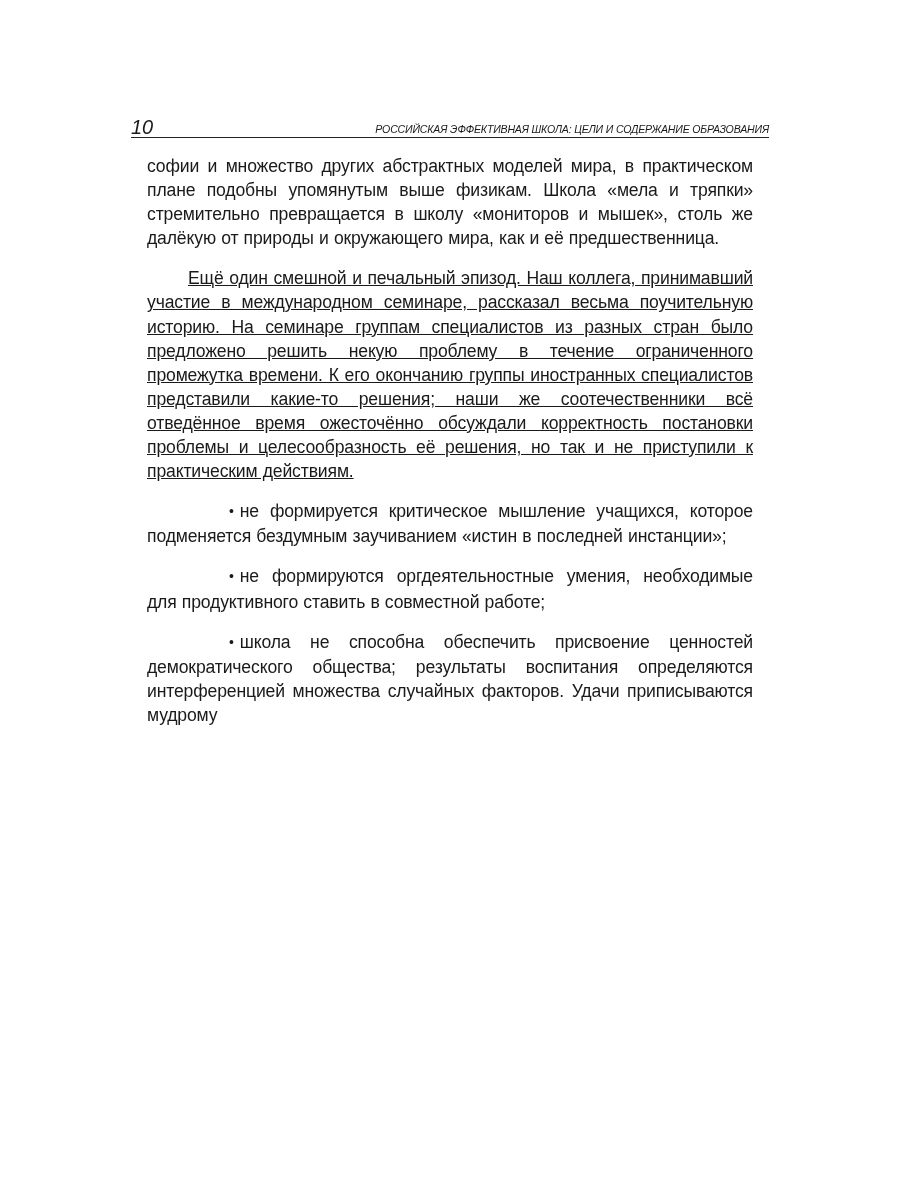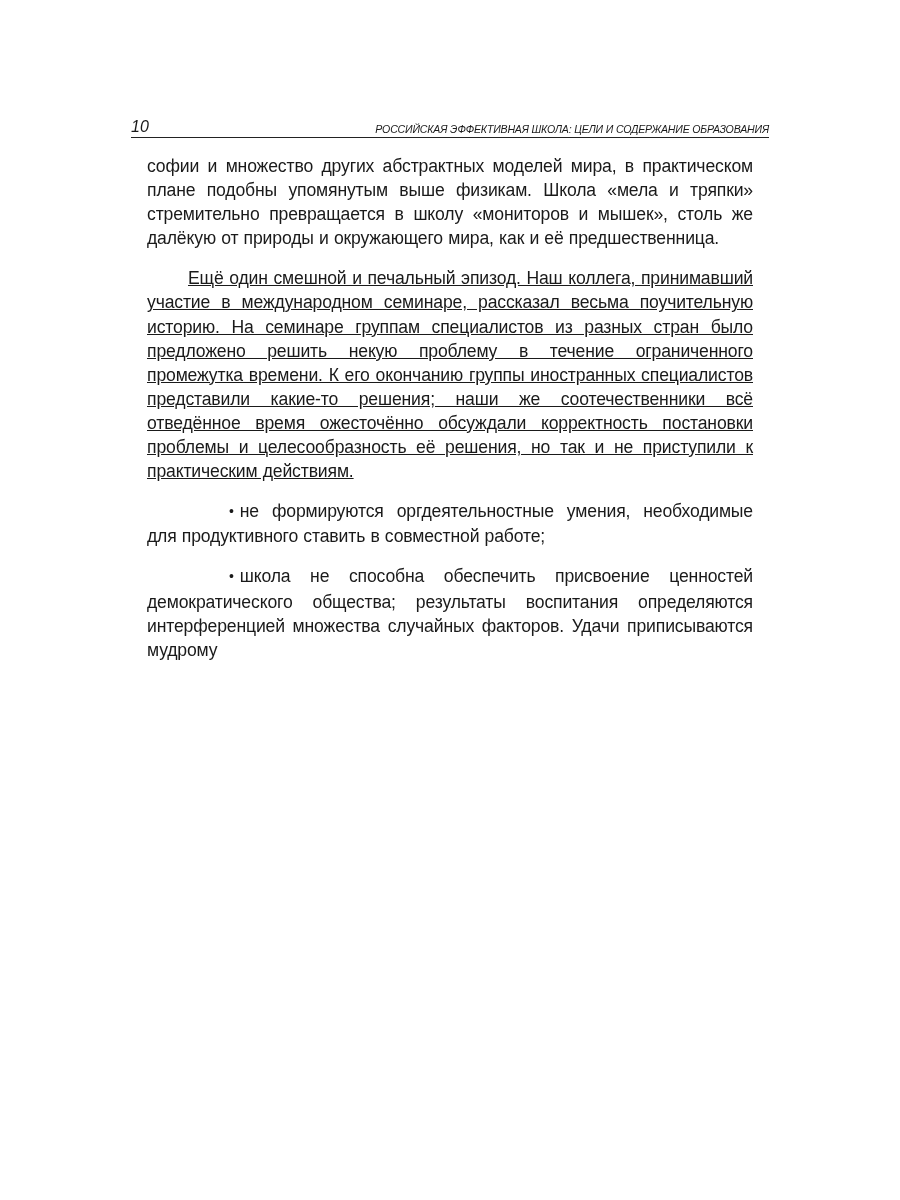--- a/index.html
+++ b/index.html
@@ -24,21 +24,21 @@
       display: flex;
       justify-content: space-between;
       align-items: flex-end;
       font-family: "Liberation Sans", sans-serif;
       font-style: italic;
       height: 20px;
       border-bottom: 1.5px solid #222;
       padding-bottom: 1px;
     }
     .page-number {
-      font-size: 16px;
+      font-size: 20px;
       line-height: 18px;
     }
     .running-title {
       font-size: 11.5px;
       line-height: 14px;
       letter-spacing: -0.2px;
       transform: scaleX(0.92);
       transform-origin: right bottom;
       white-space: nowrap;
     }
@@ -80,17 +80,18 @@
 
   <div class="running-header">
     <span class="page-number">10</span>
     <span class="running-title">РОССИЙСКАЯ ЭФФЕКТИВНАЯ ШКОЛА: ЦЕЛИ И СОДЕРЖАНИЕ ОБРАЗОВАНИЯ</span>
   </div>
 
   <div class="body-text">
     <p>софии и множество других абстрактных моделей мира, в практическом плане подобны упомянутым выше физикам. Школа «мела и тряпки» стремительно превращается в школу «мониторов и мышек», столь же далёкую от природы и окружающего мира, как и её предшественница.</p>
     <p class="indent">Ещё один смешной и печальный эпизод. Наш коллега, принимавший участие в международном семинаре, рассказал весьма поучительную историю. На семинаре группам специалистов из разных стран было предложено решить некую проблему в течение ограниченного промежутка времени. К его окончанию группы иностранных специалистов представили какие-то решения; наши же соотечественники всё отведённое время ожесточённо обсуждали корректность постановки проблемы и целесообразность её решения, но так и не приступили к практическим действиям.</p>
 
+    <p class="bullet"><span class="bullet-dot">•</span><span>не формируется критическое мышление учащихся, которое подменяется бездумным заучиванием «истин в последней инстанции»;</span></p>
     <p class="bullet"><span class="bullet-dot">•</span><span>не формируются оргдеятельностные умения, необходимые для продуктивного ставить в совместной работе;</span></p>
     <p class="bullet gap-before"><span class="bullet-dot">•</span><span>школа не способна обеспечить присвоение ценностей демократического общества; результаты воспитания определяются интерференцией множества случайных факторов. Удачи приписываются мудрому</span></p>
   </div>
 
 </div>
 
 </body></html>

